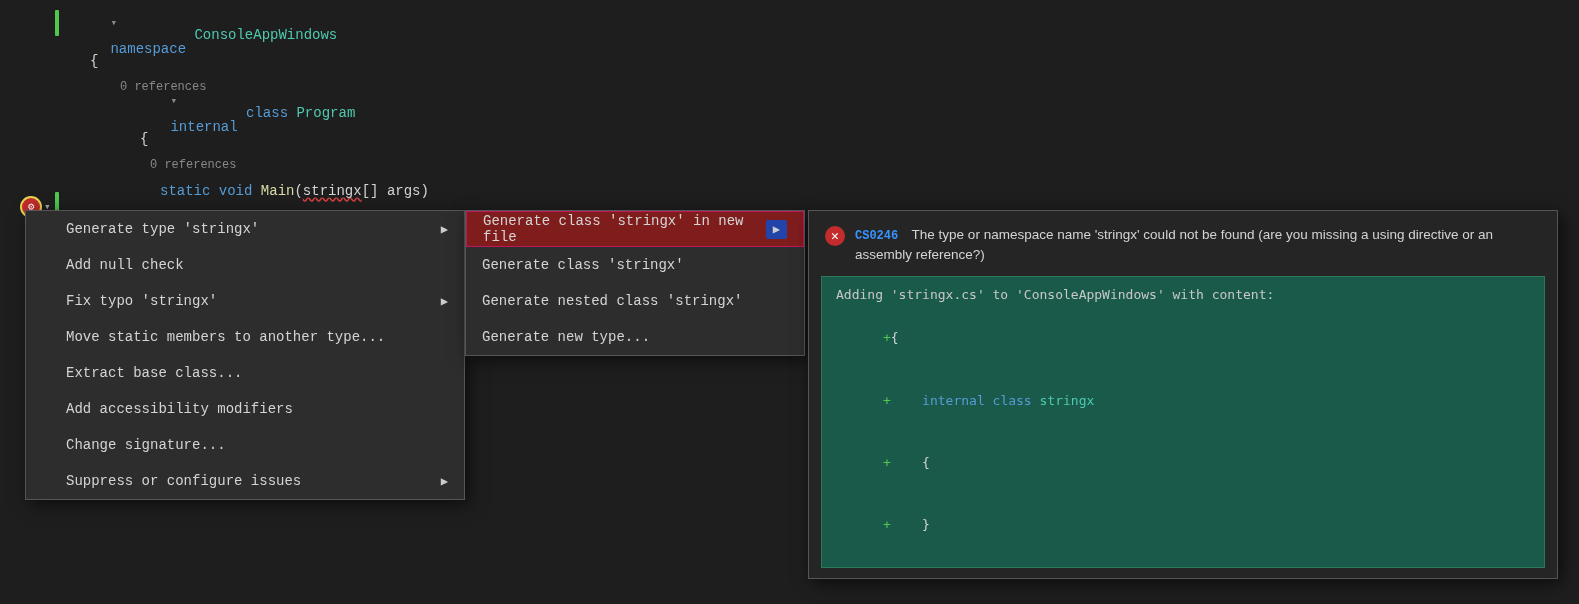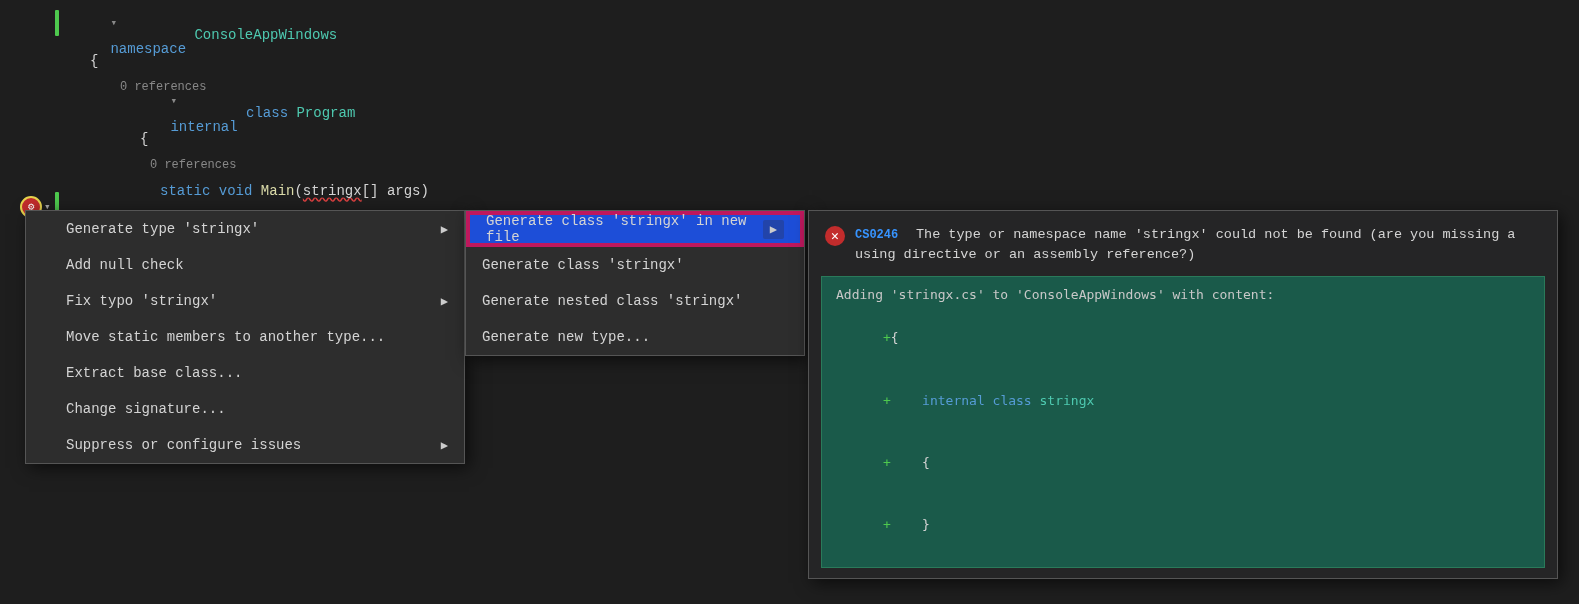--- a/index.html
+++ b/index.html
@@ -154,21 +154,21 @@
     .error-code {
       color: #3794ff;
       font-weight: bold;
       font-size: 12px;
     }
 
     .error-text {
       color: #d4d4d4;
       font-size: 13.5px;
       line-height: 1.5;
-      font-family: Liberation Mono, monospace;
+      font-family: Liberation Sans, sans-serif;
     }
 
     
     .code-preview {
       margin: 0 12px 10px;
       background: #1a5a4a;
       border: 1px solid #2a7a5a;
       padding: 10px 14px;
       font-size: 13px;
     }
@@ -263,30 +263,33 @@
     <span>Fix typo 'stringx'</span>
     <span class="arrow">▶</span>
   </div>
   <div class="menu-item">
     <span>Move static members to another type...</span>
   </div>
   <div class="menu-item">
     <span>Extract base class...</span>
   </div>
   <div class="menu-item">
+    <span>Add accessibility modifiers</span>
+  </div>
+  <div class="menu-item">
     <span>Change signature...</span>
   </div>
   <div class="menu-item">
     <span>Suppress or configure issues</span>
     <span class="arrow">▶</span>
   </div>
 </div>
 
 <div class="sub-menu">
-  <div class="menu-item highlighted" style="background:#1d4ed8;border:4px solid #be185d;">
+  <div class="menu-item highlighted" style="background:#7f1d1d;border:1px solid #be185d;">
     <span>Generate class 'stringx' in new file</span>
     <span class="arrow" style="background:#2244aa;padding:2px 7px;border-radius:2px;">▶</span>
   </div>
   <div class="menu-item">
     <span>Generate class 'stringx'</span>
   </div>
   <div class="menu-item">
     <span>Generate nested class 'stringx'</span>
   </div>
   <div class="menu-item">

